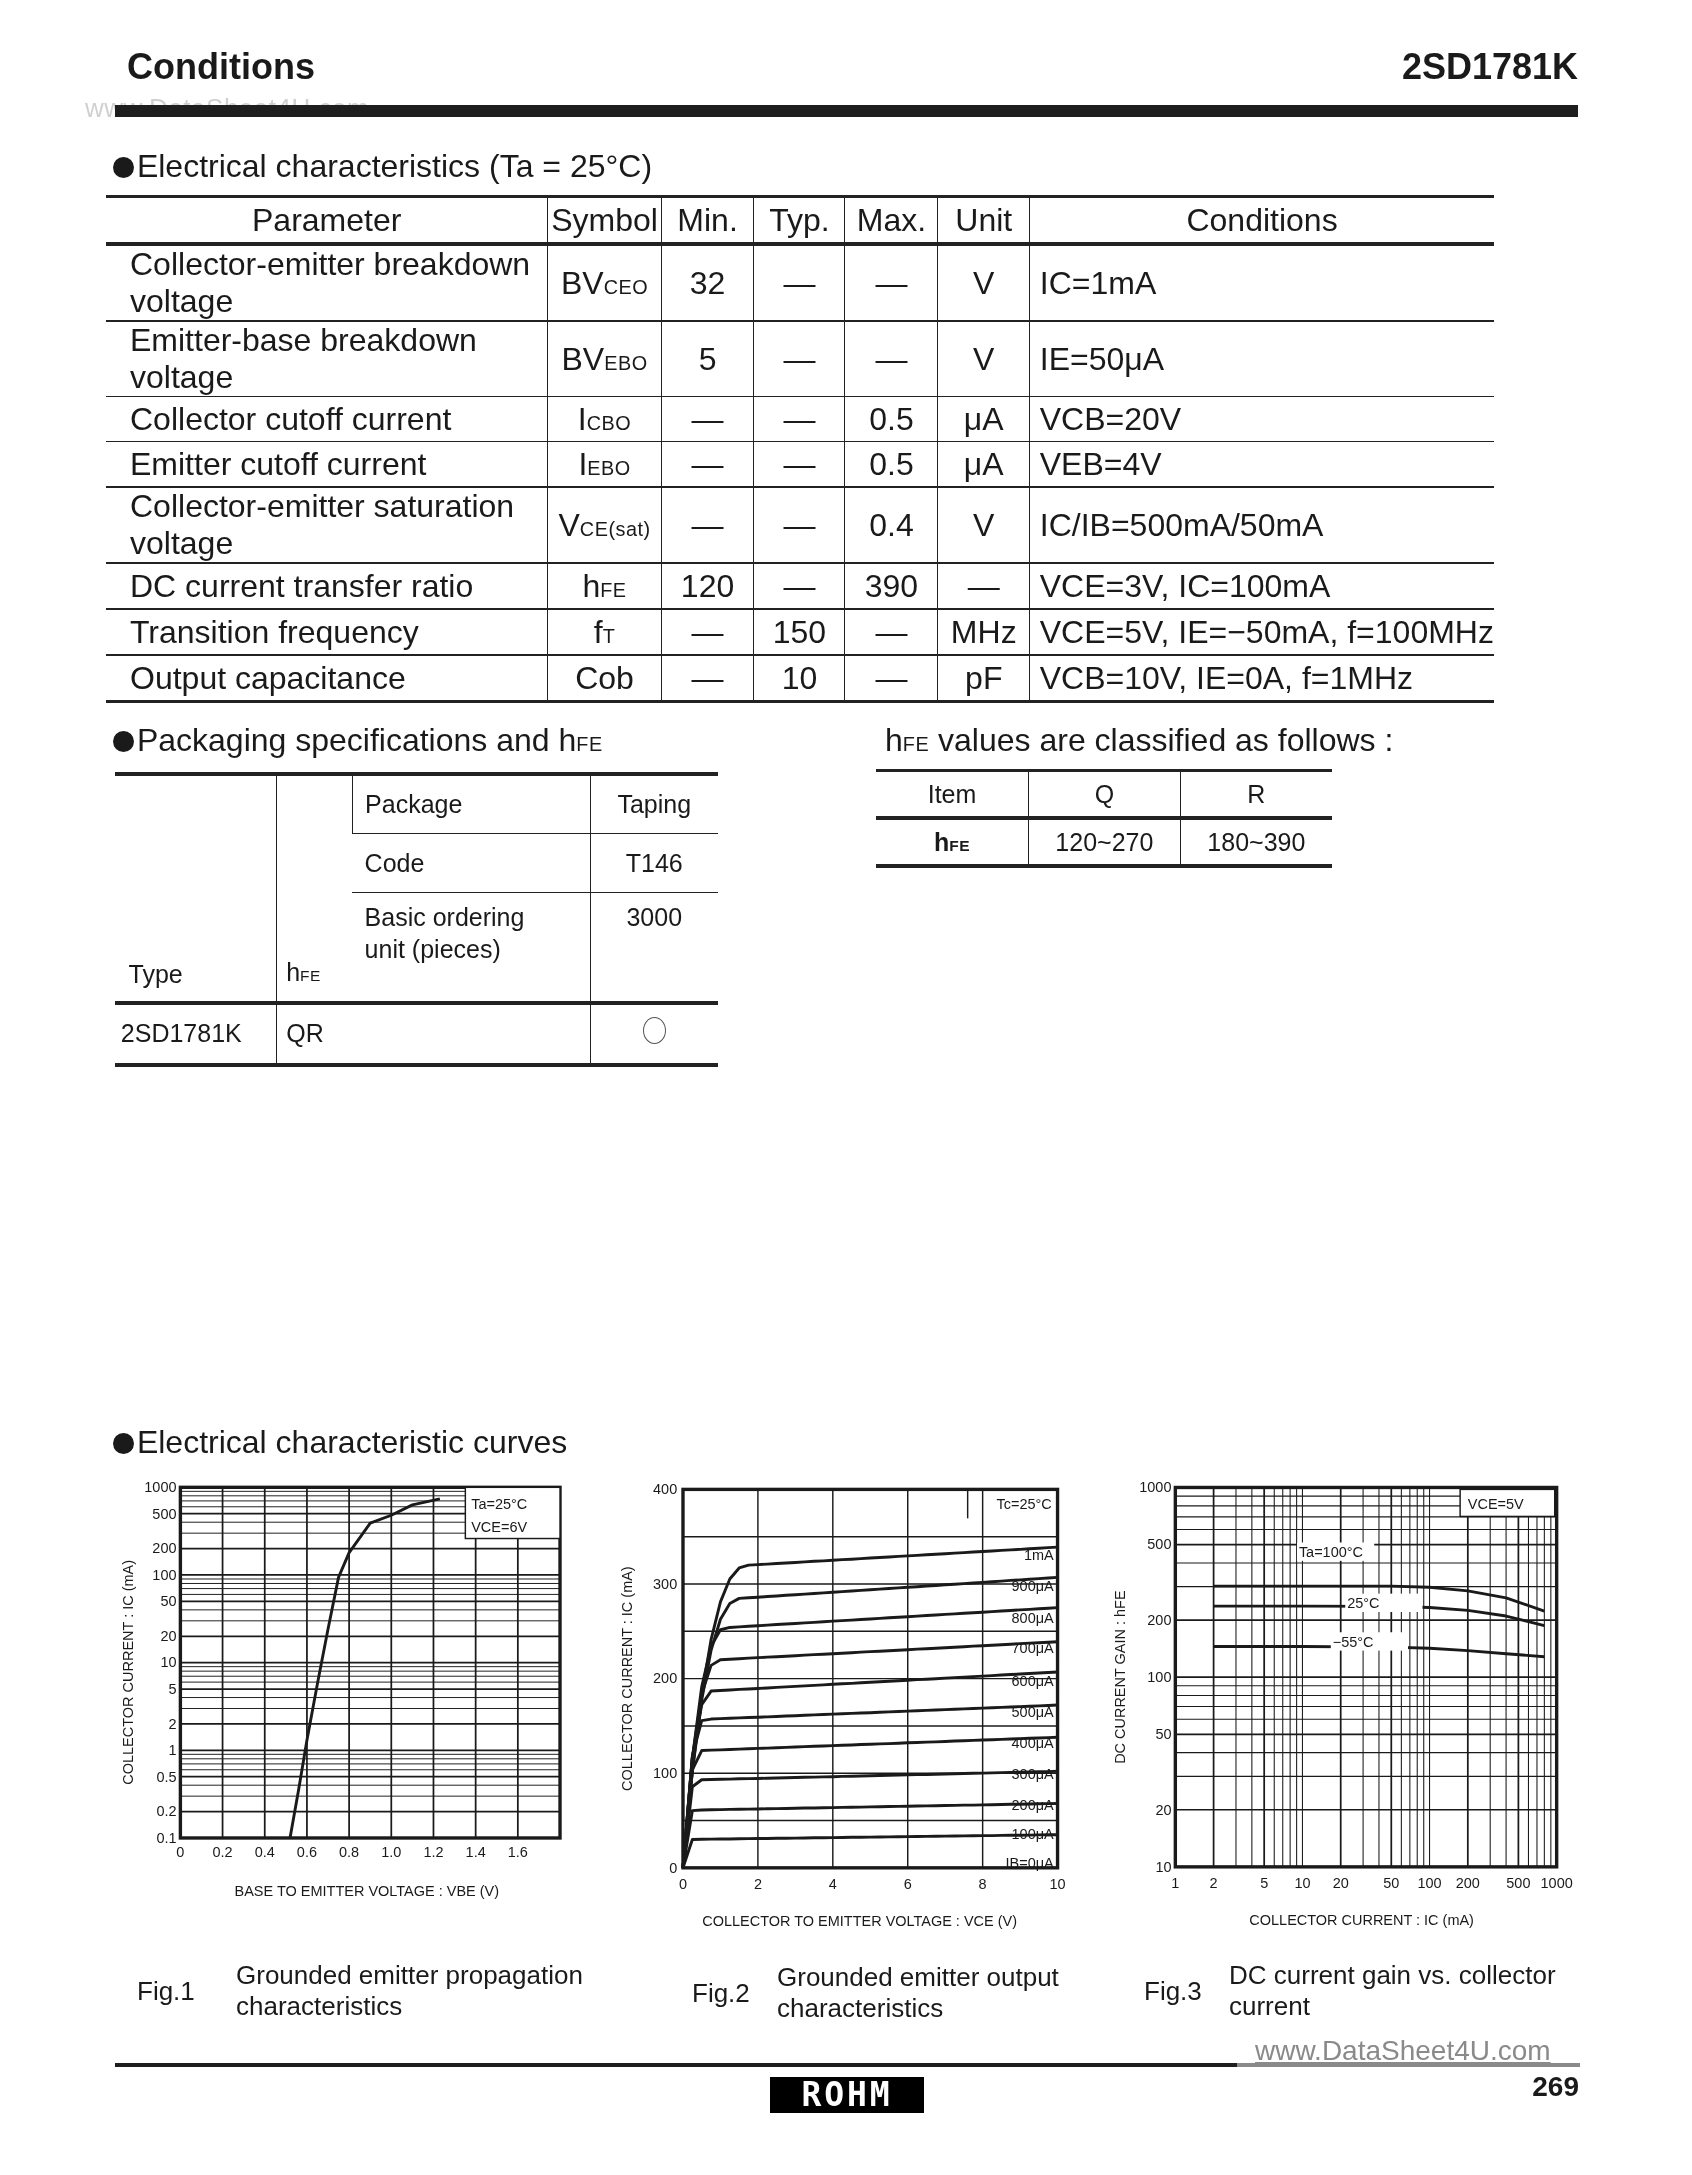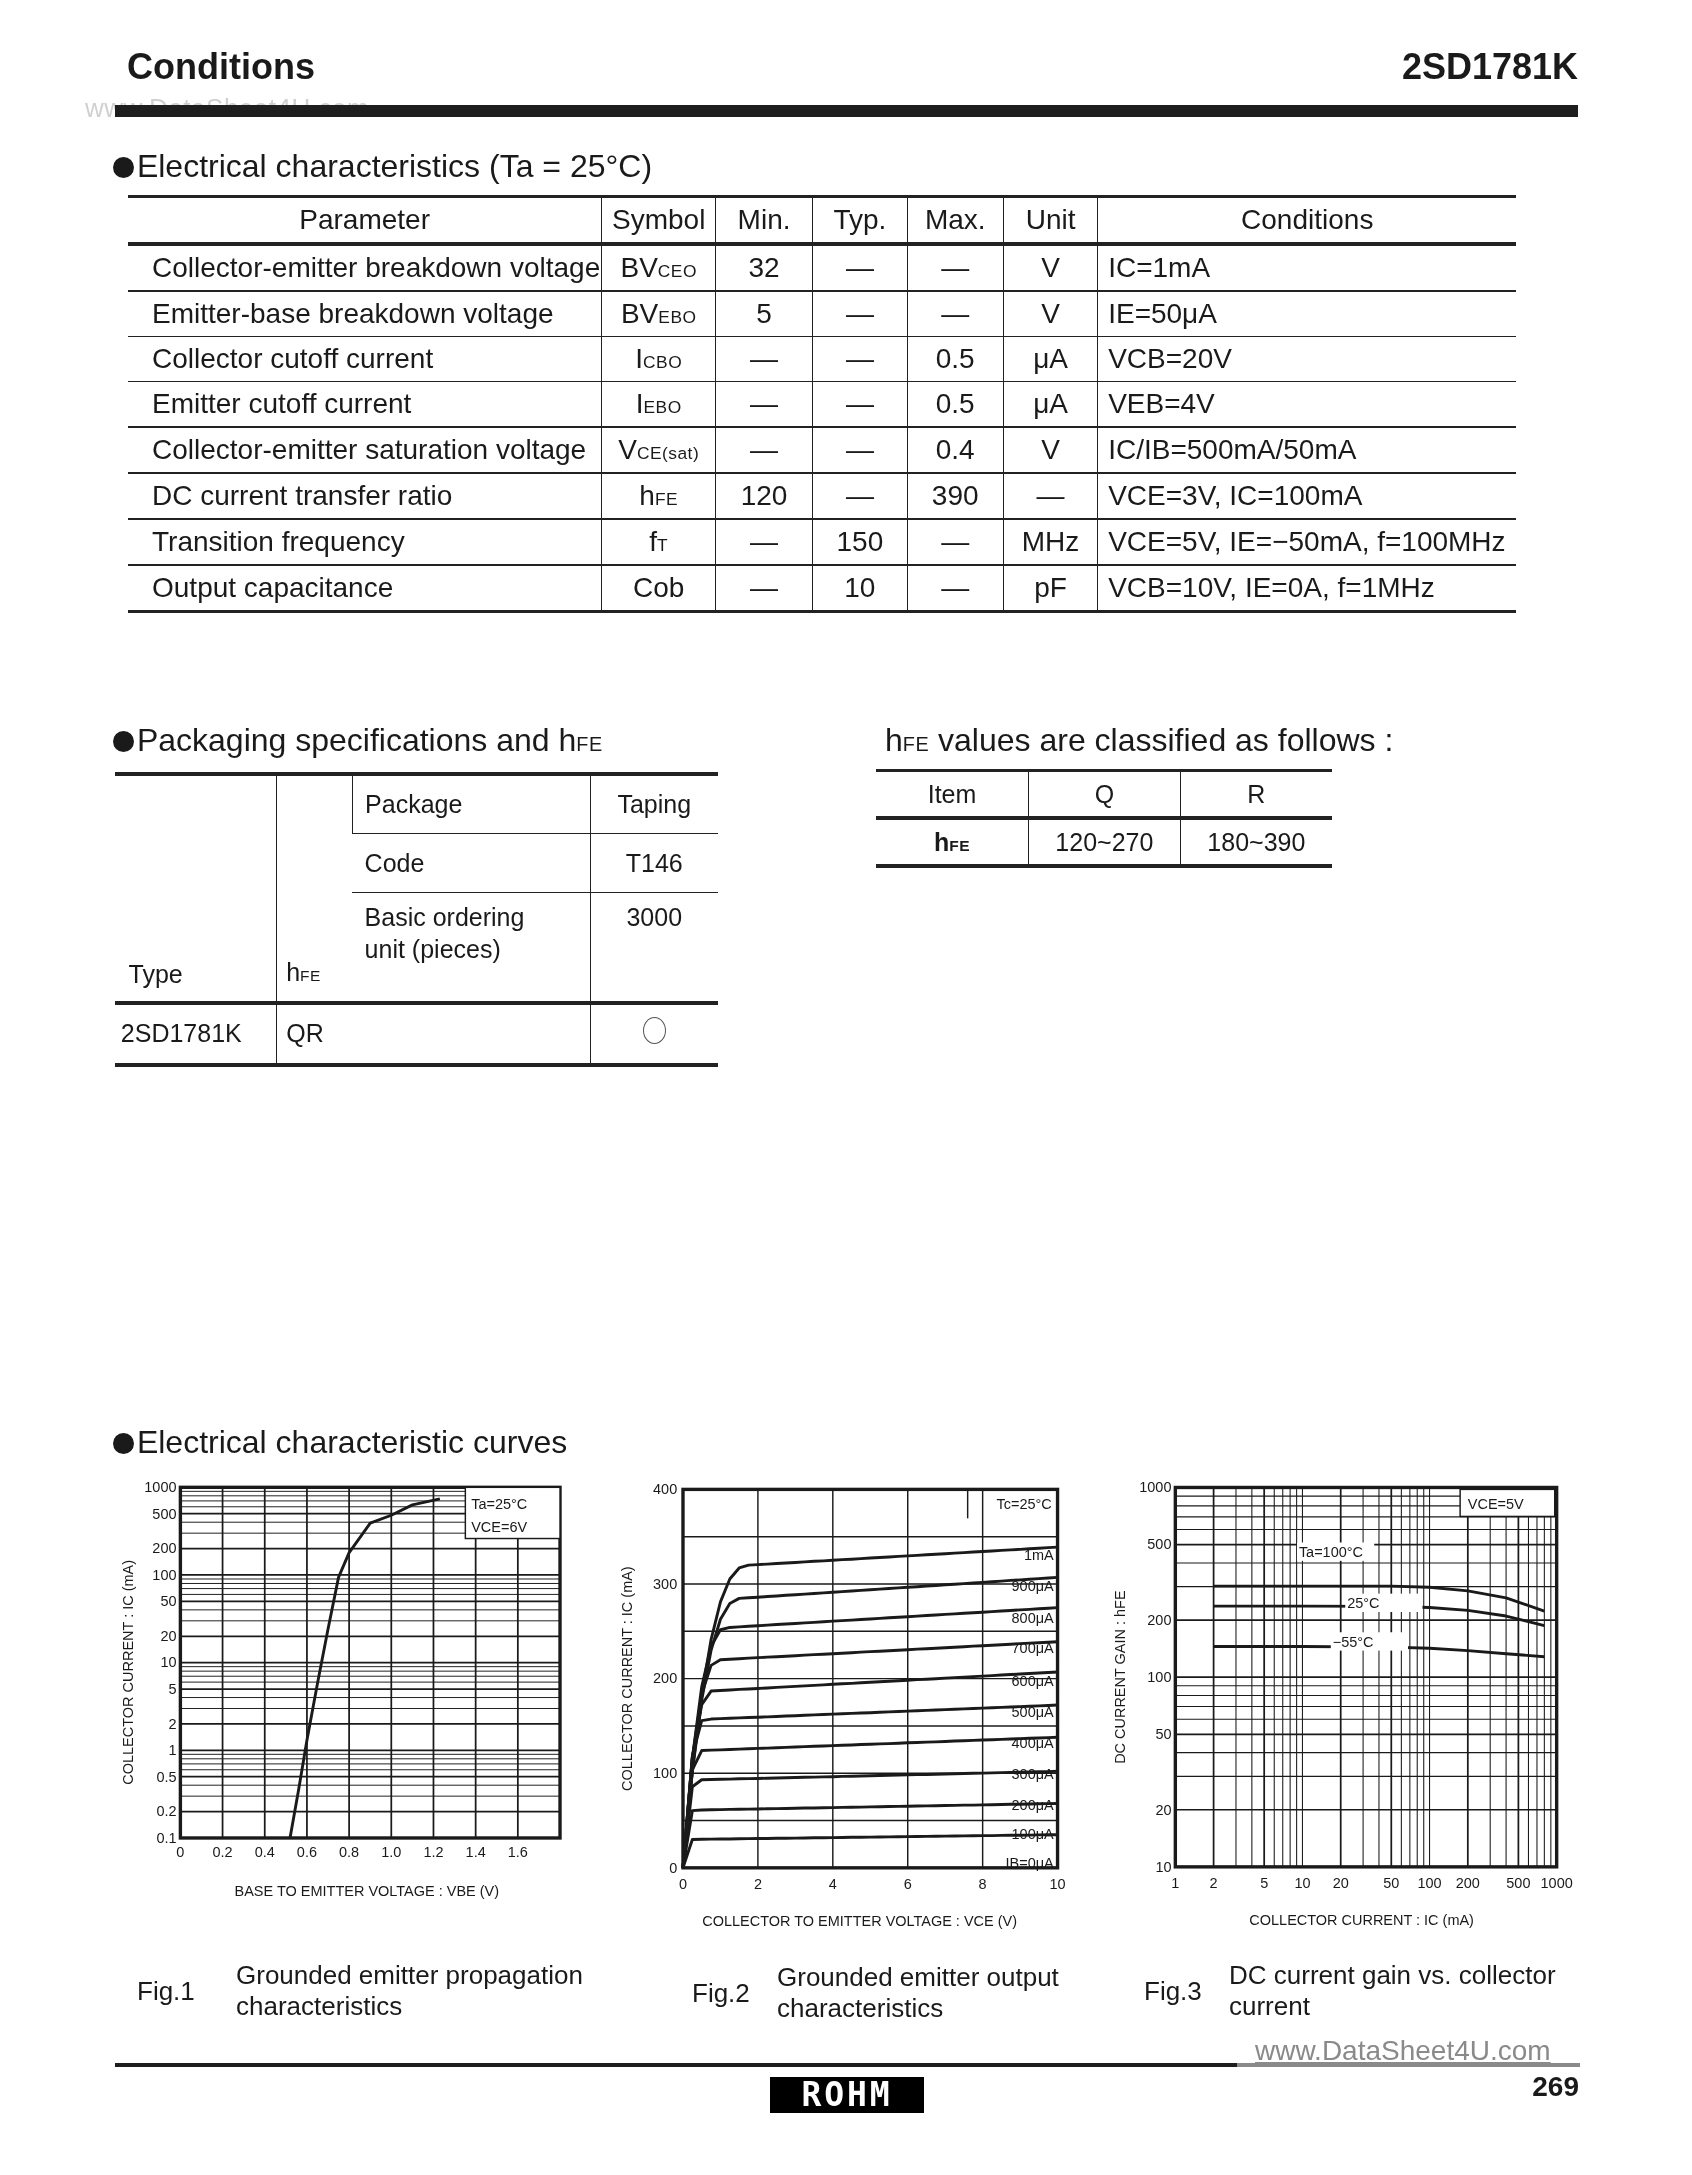--- a/index.html
+++ b/index.html
@@ -8,21 +8,21 @@
   .abs { position: absolute; }
   .hdr-title { left: 127px; top: 46px; font-size: 36px; font-weight: bold; letter-spacing: 0px; }
   .hdr-part { left: 1375px; top: 46px; font-size: 36px; font-weight: bold; width: 203px; text-align: right; }
   .hdr-bar { left: 115px; top: 105px; width: 1463px; height: 11.6px; background: #1e1e1e; }
   .wm-top { left: 85px; top: 93px; font-size: 26px; color: #d0d0d0; letter-spacing: 0.5px; }
   .section { font-size: 32px; white-space: nowrap; }
   .section .dot { display: inline-block; width: 21px; height: 21px; border-radius: 50%; background: #1a1a1a; margin-right: 2.9px; vertical-align: -1px; }
   sub.s, .s { font-size: 0.62em; vertical-align: baseline; letter-spacing: 0.5px; }
 
   table { border-collapse: collapse; }
-  .etab { position: absolute; left: 128px; top: 195px; width: 1388px; font-size: 28px; }
+  .etab { position: absolute; left: 106px; top: 195px; width: 1388px; font-size: 32px; }
   .etab th, .etab td { height: 44px; padding: 0; text-align: center; border-left: 1.4px solid #222; border-bottom: 1.4px solid #222; font-weight: normal; }
   .etab tr > *:first-child { border-left: none; }
   .etab thead tr { border-top: 3.9px solid #222; }
   .etab thead th { border-bottom: 4.8px solid #222; height: 44px; }
   .etab td.param { text-align: left; padding-left: 24px; }
   .etab td.cond { text-align: left; padding-left: 9.7px; white-space: nowrap; }
   .etab tr.thick td { border-bottom: 2.9px solid #222; }
   .etab tbody tr:last-child td { border-bottom: 3.9px solid #222; }
 
   .ptab { position: absolute; left: 115px; top: 772px; width: 603px; font-size: 25px; }

